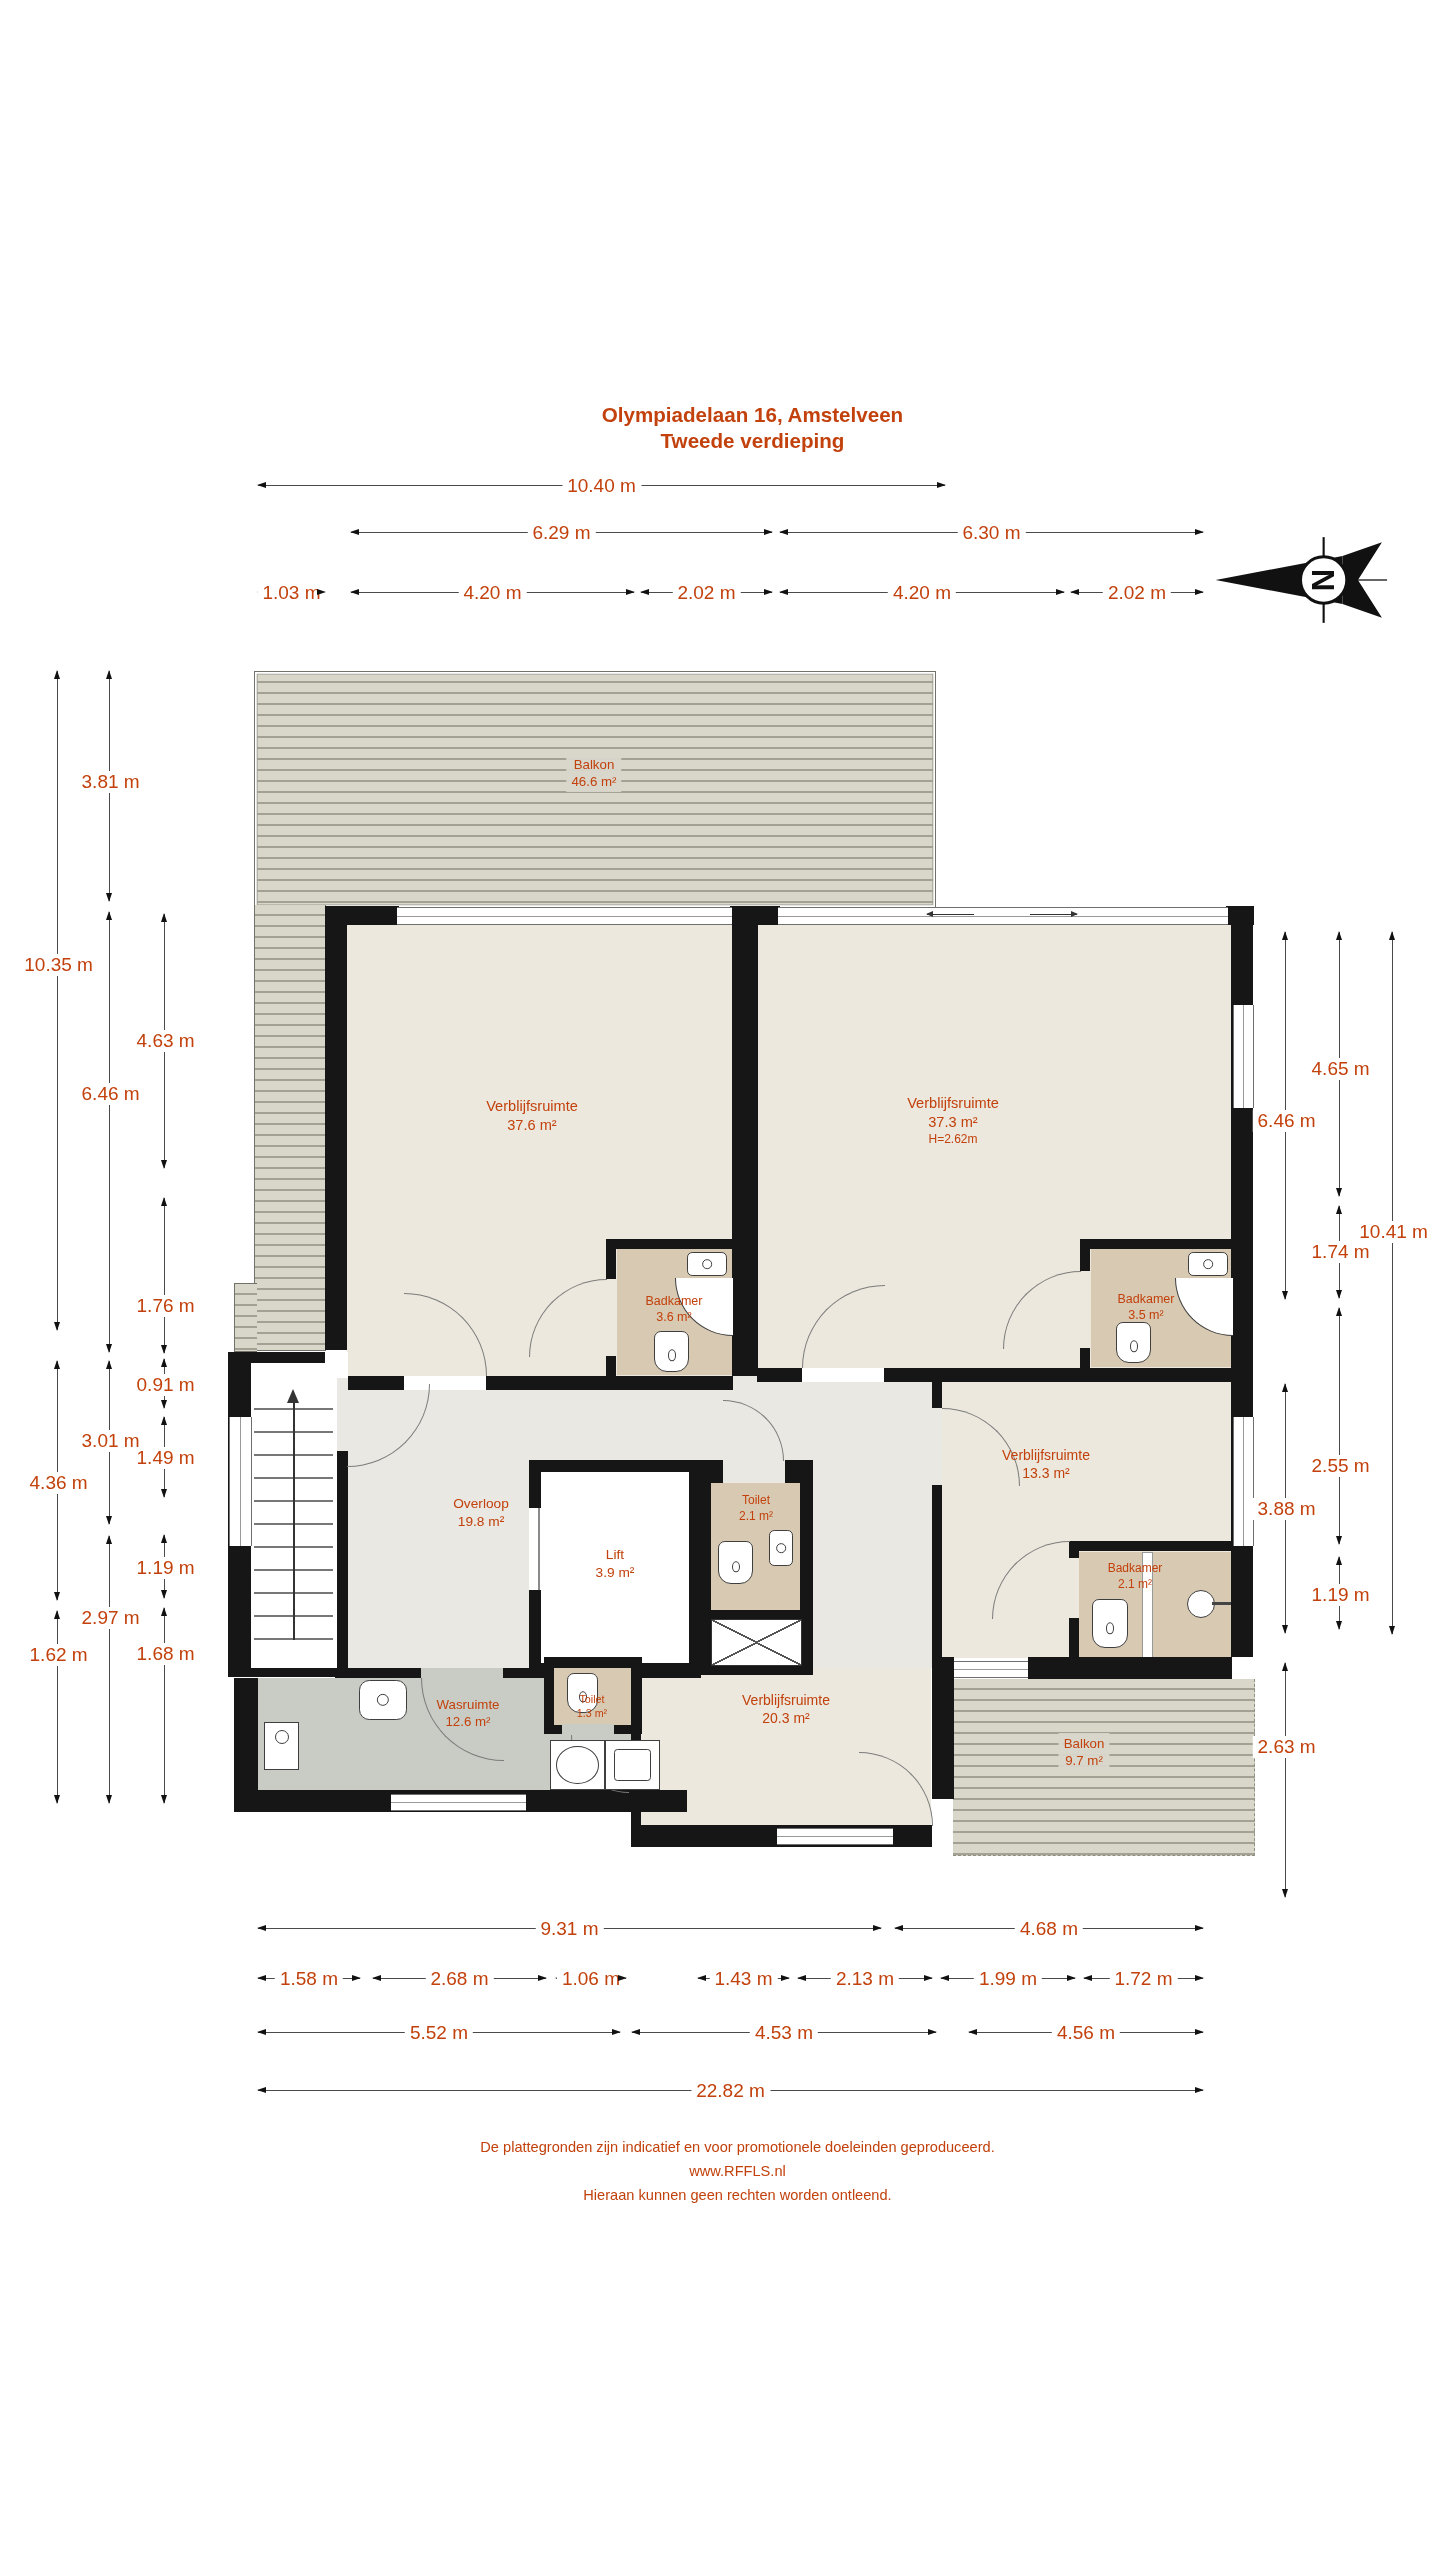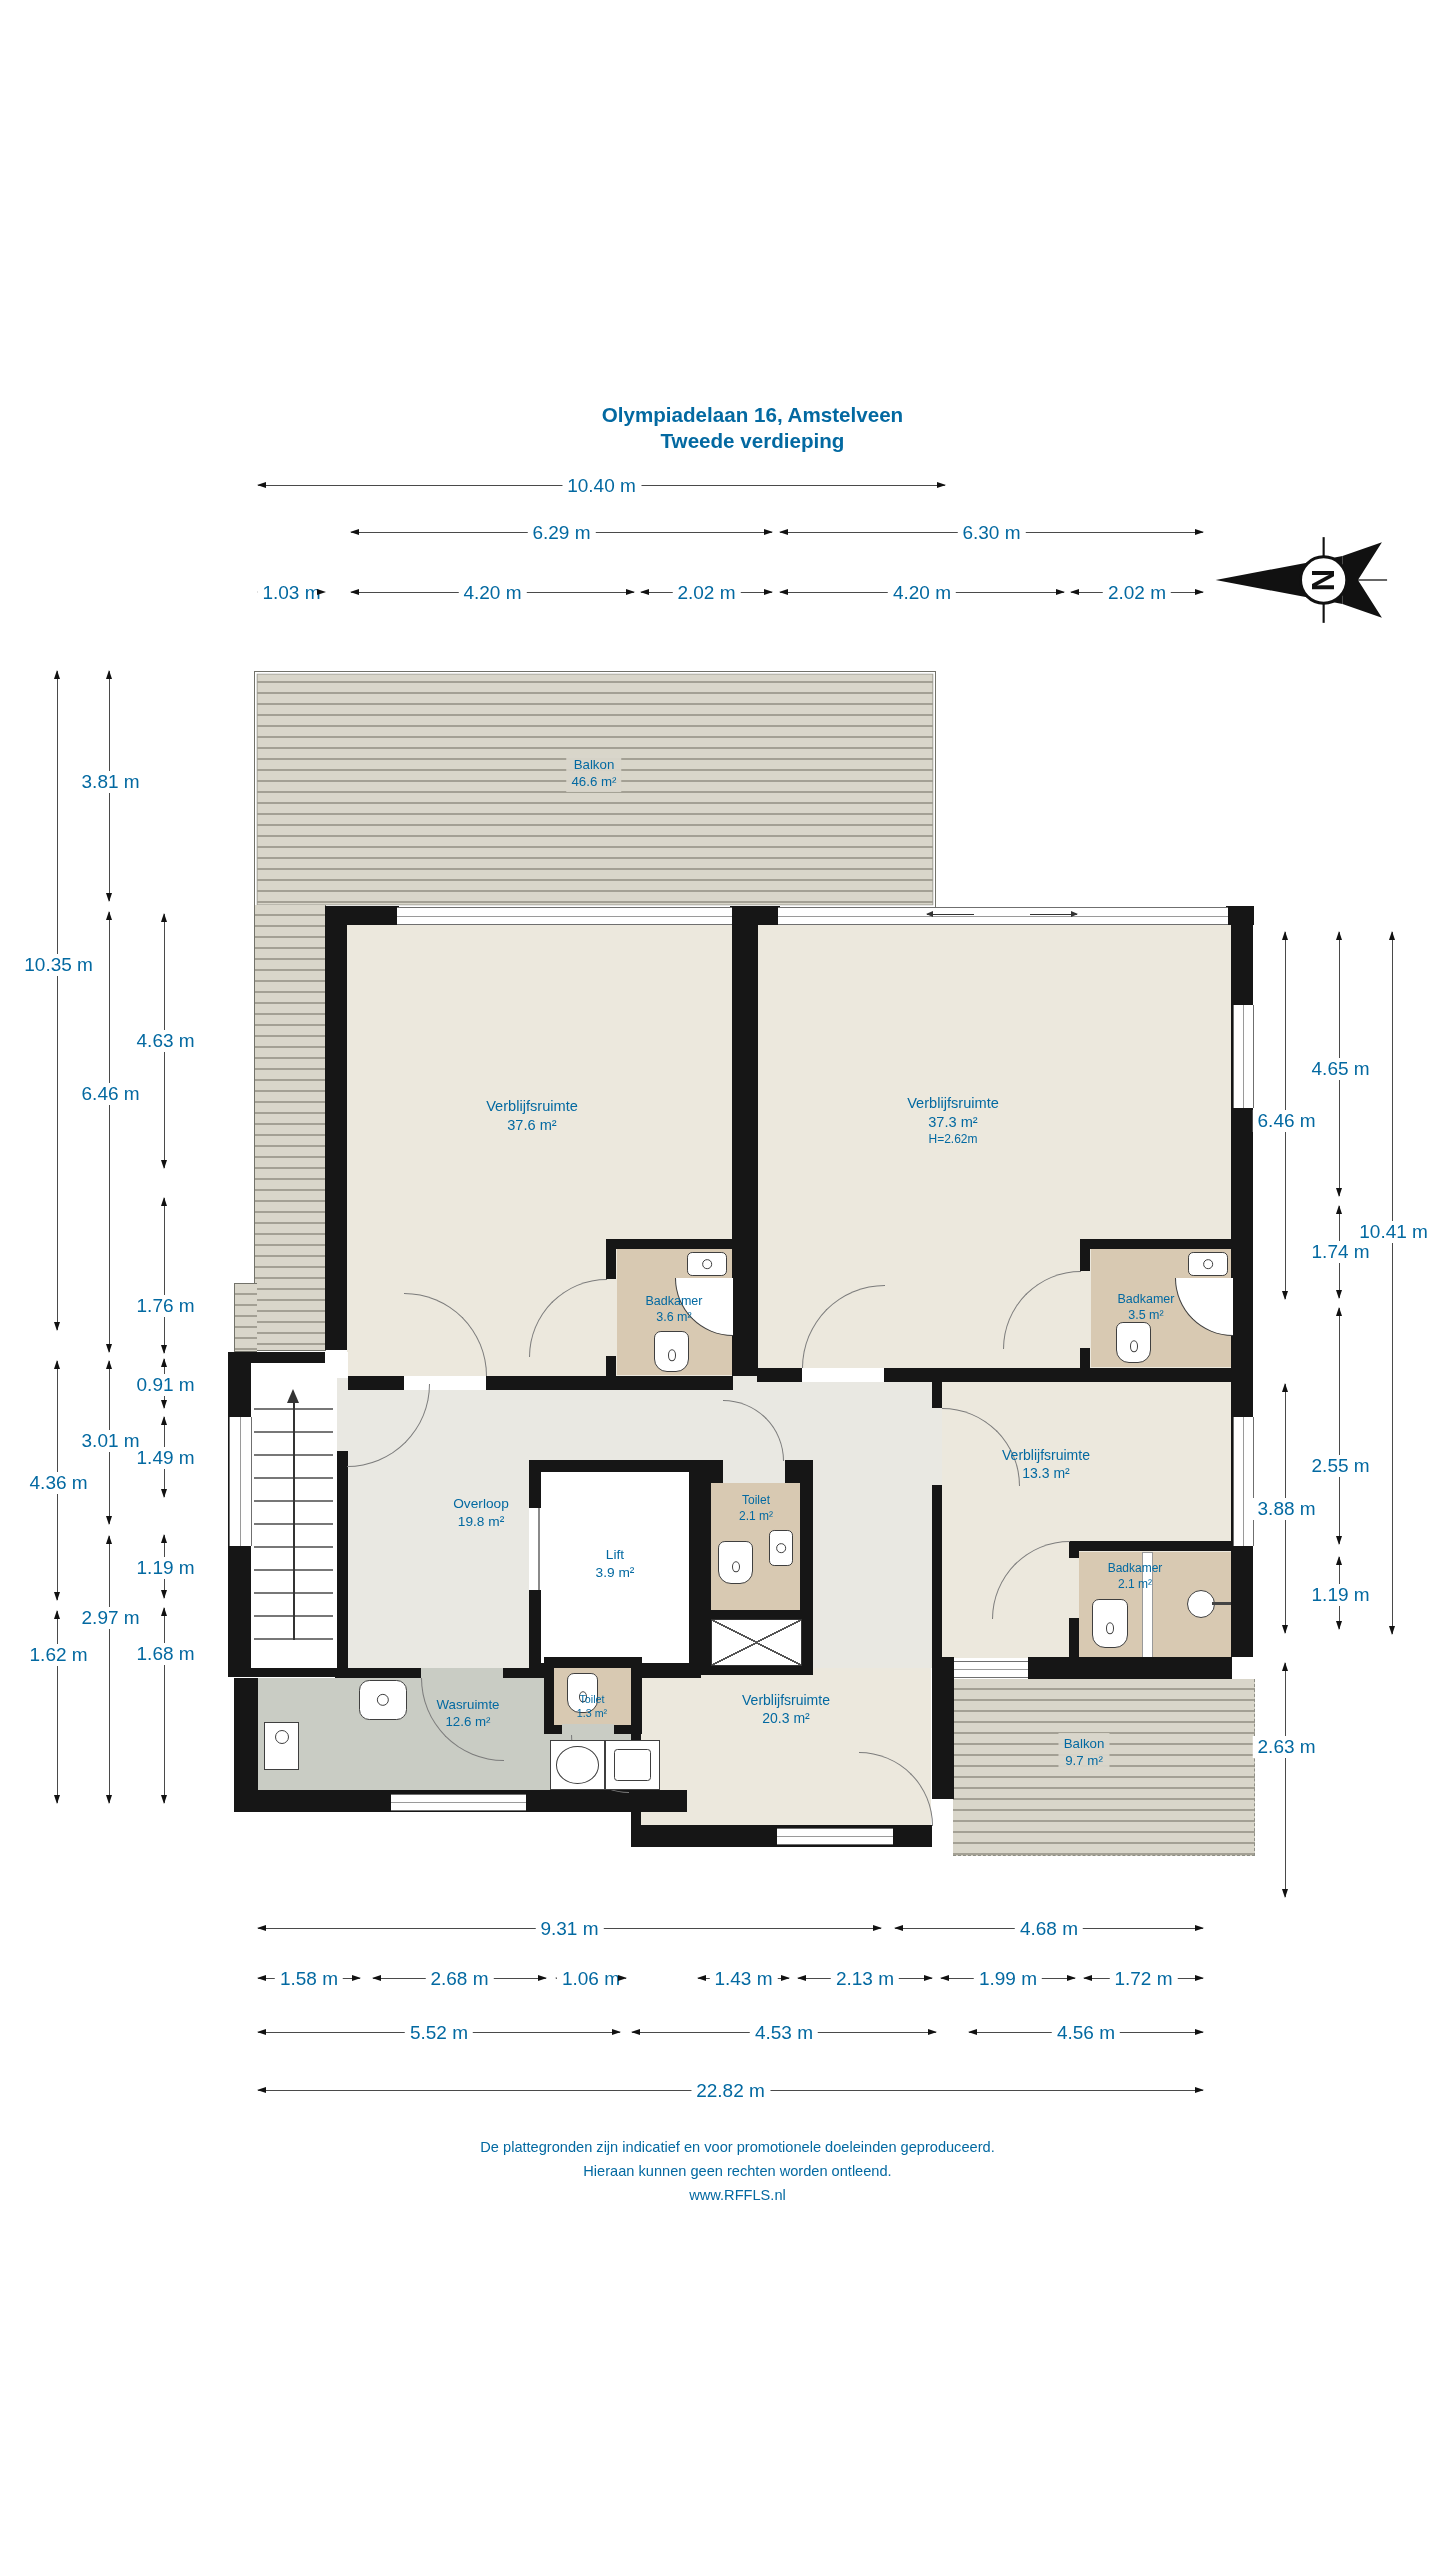--- a/index.html
+++ b/index.html
@@ -1,17 +1,17 @@
 <!DOCTYPE html>
 <html style="font-size:13.7px"><head>
 <meta charset="utf-8">
 <style>
   html,body{margin:0;padding:0;background:#fff}
   .canvas{position:relative;width:1449px;height:2576px;background:#fff;overflow:hidden;
-          font-family:"Liberation Sans",sans-serif;color:#0369a1}
+          font-family:"Liberation Sans",sans-serif;color:#c2410c}
   
   .hdim{position:absolute;height:0;border-top:1.3px solid #4a4a4a}
   .hdim::before{content:"";position:absolute;left:-0.9px;top:-4.3px;width:0;height:0;
     border-top:3.9px solid transparent;border-bottom:3.9px solid transparent;border-right:9.4px solid #111}
   .hdim::after{content:"";position:absolute;right:-0.9px;top:-4.3px;width:0;height:0;
     border-top:3.9px solid transparent;border-bottom:3.9px solid transparent;border-left:9.4px solid #111}
   .vdim{position:absolute;width:0;border-left:1.3px solid #4a4a4a}
   .vdim::before{content:"";position:absolute;top:-0.9px;left:-4.5px;width:0;height:0;
     border-left:3.9px solid transparent;border-right:3.9px solid transparent;border-bottom:9.4px solid #111}
   .vdim::after{content:"";position:absolute;bottom:-0.9px;left:-4.5px;width:0;height:0;
@@ -391,18 +391,18 @@
     </div>
   <div class="hdim" style="left:969px;top:2032px;width:234px">
     <span class="dlab">4.56 m</span>
     </div>
   <div class="hdim" style="left:258px;top:2090px;width:945px">
     <span class="dlab">22.82 m</span>
     </div>
 
   <div class="footer" style="left:381px;top:2135px;width:713px">
     <div>De plattegronden zijn indicatief en voor promotionele doeleinden geproduceerd.</div>
+    <div>www.RFFLS.nl</div>
     <div>Hieraan kunnen geen rechten worden ontleend.</div>
-    <div>www.RFFLS.nl</div>
   </div>
 
 </div>
 
 
 </body></html>

